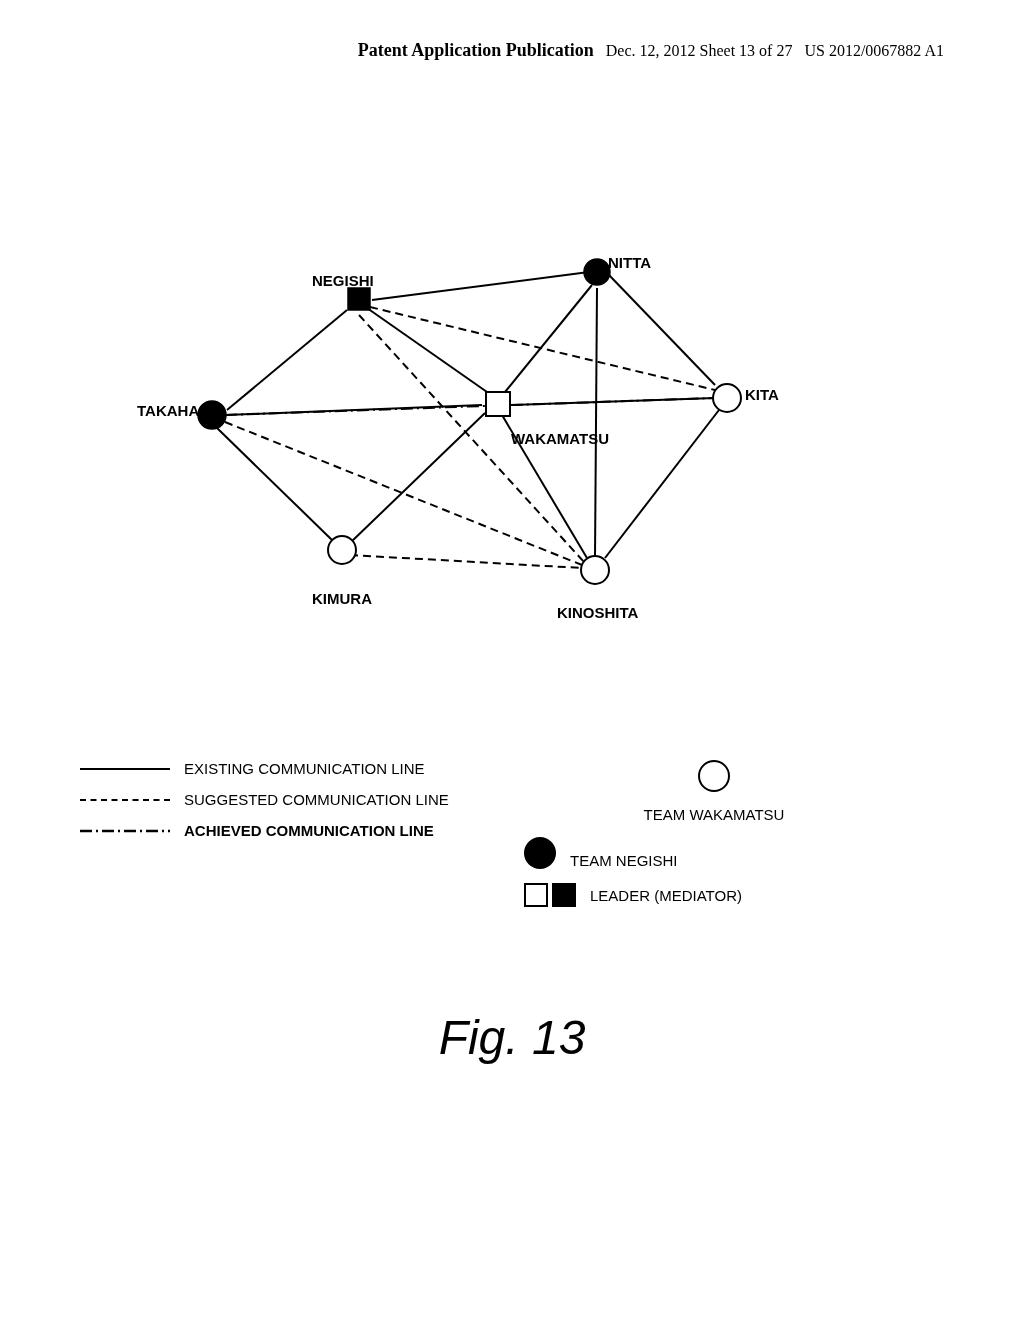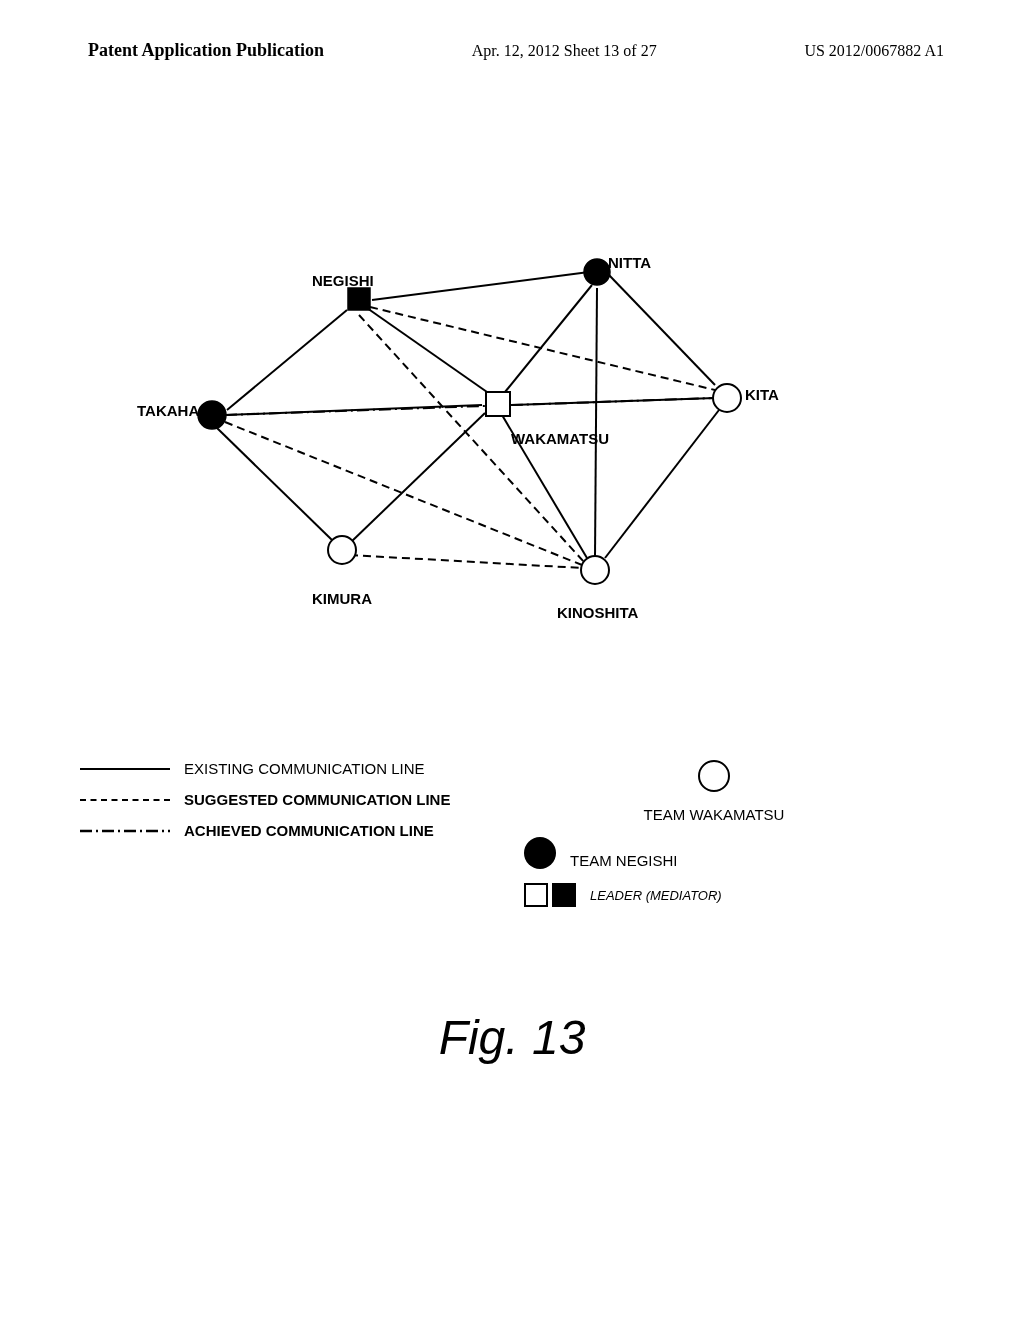--- a/index.html
+++ b/index.html
@@ -9,26 +9,27 @@
       background: #ffffff;
       font-family: 'Times New Roman', Times, serif;
       position: relative;
       overflow: hidden;
     }
 
     
     .header {
       position: absolute;
       top: 40px;
-      left: 8px;
+      left: 0;
       right: 0;
       display: flex;
-      justify-content: space-between;
+      justify-content: flex-end;
       align-items: baseline;
       padding: 0 80px;
+      gap: 12px;
     }
     .header-left {
       font-weight: bold;
       font-size: 18px;
     }
     .header-center {
       font-size: 16px;
     }
     .header-right {
       font-size: 16px;
@@ -53,21 +54,21 @@
       font-size: 48px;
       font-style: italic;
       font-family: Liberation Sans, sans-serif;
     }
   </style>
 </head>
 <body>
 
 <div class="header">
   <span class="header-left">Patent Application Publication</span>
-  <span class="header-center">Apr. 12, 2012  Sheet 13 of 27</span>
+  <span class="header-center">Dec. 12, 2012  Sheet 13 of 27</span>
   <span class="header-right">US 2012/0067882 A1</span>
 </div>
 
 <div class="diagram-container">
   <svg width="750" height="520" viewBox="0 0 750 520" xmlns="http://www.w3.org/2000/svg">
 
     <line x1="235" y1="100" x2="452" y2="72" stroke="#000" stroke-width="2"></line>
 
     <line x1="210" y1="110" x2="90" y2="210" stroke="#000" stroke-width="2"></line>
 
@@ -130,21 +131,21 @@
   
   <div style="display:inline-block; vertical-align:top; width:420px;">
     
     <div style="display:flex; align-items:center; gap:14px; margin-bottom:14px;">
       <div style="width:90px; height:2px; background:#000;"></div>
       <span style="font-family:Arial,sans-serif; font-size:15px;text-align:center;">EXISTING COMMUNICATION LINE</span>
     </div>
     
     <div style="display:flex; align-items:center; gap:14px; margin-bottom:14px;">
       <div style="width:90px; height:0; border-top: 2.5px dashed #000;"></div>
-      <span style="font-family:Arial,sans-serif; font-size:15px;font-weight:bold;">SUGGESTED COMMUNICATION LINE</span>
+      <span style="font-family:Arial,sans-serif; font-size:15px;">SUGGESTED COMMUNICATION LINE</span>
     </div>
     
     <div style="display:flex; align-items:center; gap:14px; margin-bottom:14px;font-weight:bold;">
       <svg width="90" height="4">
         <line x1="0" y1="2" x2="90" y2="2" stroke="#000" stroke-width="2.5" stroke-dasharray="12,4,2,4"></line>
       </svg>
       <span style="font-family:Arial,sans-serif; font-size:15px;">ACHIEVED COMMUNICATION LINE</span>
     </div>
   </div>
 
@@ -159,19 +160,19 @@
     <div style="display:flex; align-items:flex-end; gap:14px; margin-bottom:14px;">
       <div style="width:32px; height:32px; border-radius:50%; background:#000; flex-shrink:0;"></div>
       <span style="font-family:Arial,sans-serif; font-size:15px;">TEAM NEGISHI</span>
     </div>
     
     <div style="display:flex; align-items:center; gap:14px; margin-bottom:14px;">
       <div style="display:flex; gap:4px; align-items:center; flex-shrink:0;">
         <div style="width:24px; height:24px; border:2px solid #000; background:#fff;"></div>
         <div style="width:24px; height:24px; background:#000;"></div>
       </div>
-      <span style="font-family:Arial,sans-serif; font-size:13px;font-style:italic;">LEADER (MEDIATOR)</span>
+      <span style="font-family:Arial,sans-serif; font-size:15px;">LEADER (MEDIATOR)</span>
     </div>
   </div>
 
 </div>
 
 <div class="fig-label">Fig. 13</div>
 
 </body></html>

